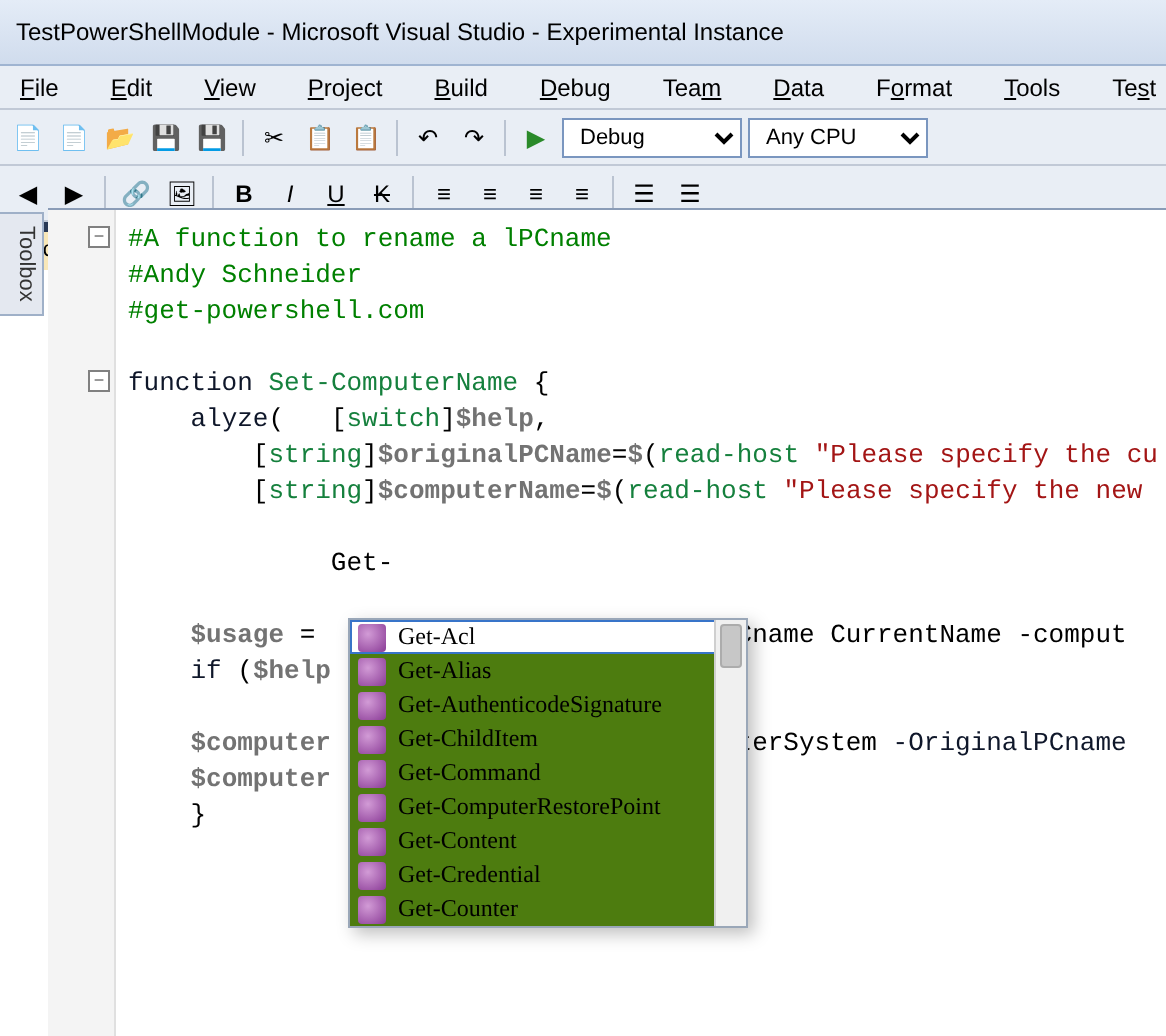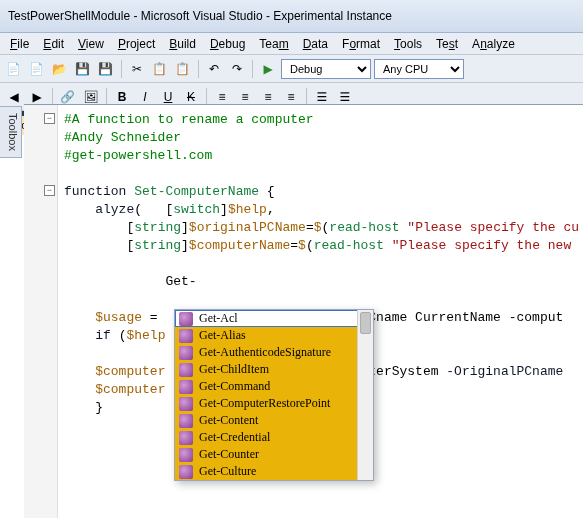--- a/index.html
+++ b/index.html
@@ -1,39 +1,39 @@
 <!DOCTYPE html>
 <html><head>
 <meta charset="utf-8">
 <style>
   * { box-sizing: border-box; margin: 0; padding: 0; }
   body { font-family: "Segoe UI", Tahoma, sans-serif; font-size: 12px; background: #fff; width: 583px; height: 518px; overflow: hidden; position: relative; }
   .titlebar { background: linear-gradient(#e4ecf7,#d0dced); height: 26px; display: flex; align-items: center; padding: 16px 8px; border-bottom: 1px solid #9fb4d1; color: #000; }
-  .menubar { background: #e9eef5; height: 22px; display: flex; align-items: center; padding: 0 4px; border-bottom: 1px solid #c1c9d6; gap: 2px; }
+  .menubar { background: #e9eef5; height: 22px; display: flex; align-items: center; padding: 0 4px; border-bottom: 1px solid #c1c9d6; gap: 14px; }
   .menubar span { padding: 2px 6px; cursor: default; }
   .menubar span u { text-decoration: underline; }
   .toolbar { background: #e9eef5; height: 28px; display: flex; align-items: center; padding: 0 4px; border-bottom: 1px solid #c1c9d6; gap: 3px; }
   .tbtn { width: 20px; height: 20px; display: inline-flex; align-items: center; justify-content: center; border: 1px solid transparent; border-radius: 2px; cursor: default; font-size: 12px; }
   .sep { width: 1px; height: 18px; background: #bac3d1; margin: 0 2px; }
   .combo { background: #fff; border: 1px solid #7a96bf; height: 20px; font-size: 11px; padding: 0 4px; }
   .toolbar2 { background: #e9eef5; height: 28px; display: flex; align-items: center; padding: 0 4px; border-bottom: 1px solid #c1c9d6; gap: 3px; }
   .tabarea { background: #293955; height: 24px; display: flex; align-items: flex-end; padding: 0 4px; }
   .tab { background: #f8e7b8; border-top-left-radius: 4px; border-top-right-radius: 4px; padding: 3px 10px 4px; font-size: 11px; display: flex; align-items: center; gap: 6px; }
   .tab .x { font-size: 10px; color: #6b5c2e; cursor: default; }
   .sidetab { position: absolute; left: 0; top: 106px; width: 22px; background: #e4e8f0; border: 1px solid #9fb0c8; border-left: none; writing-mode: vertical-rl; text-orientation: mixed; padding: 6px 2px; font-size: 11px; color: #333; }
   .editor-wrap { position: absolute; left: 24px; top: 104px; right: 0; bottom: 0; background: #fff; border-top: 1px solid #8a9cb7; }
   .gutter { position: absolute; left: 0; top: 0; bottom: 0; width: 34px; background: #f4f4f4; border-right: 1px solid #e0e0e0; }
   .code { position: absolute; left: 34px; top: 0; right: 0; bottom: 0; padding: 6px 0 6px 6px; font-family: Consolas, "Courier New", monospace; font-size: 13px; line-height: 18px; white-space: pre; color: #000; overflow: hidden; }
   .fold { position: absolute; left: 20px; width: 11px; height: 11px; border: 1px solid #808080; background: #fff; font-size: 9px; line-height: 9px; text-align: center; color: #666; }
   .c-green { color: #008000; }
   .c-blue { color: #0f172a; }
   .c-teal { color: #15803d; }
-  .c-orange { color: #a16207; }
+  .c-orange { color: #737373; font-weight: bold; }
   .c-red { color: #a31515; }
-  .intelli { position: absolute; background: #eab308; border: 1px solid #9aa7b8; box-shadow: 3px 3px 8px rgba(0,0,0,0.25); font-family: "Segoe UI", Tahoma; font-size: 12px; }
+  .intelli { position: absolute; background: #4d7c0f; border: 1px solid #9aa7b8; box-shadow: 3px 3px 8px rgba(0,0,0,0.25); font-family: "Segoe UI", Tahoma; font-size: 12px; }
   .intelli-item { display: flex; align-items: center; gap: 6px; padding: 1px 8px 1px 4px; }
   .intelli-item.sel { background: #fff; border: 1px solid #3874c9; padding: 0 7px 0 3px; }
   .ico { width: 14px; height: 14px; border-radius: 2px; background: radial-gradient(circle at 5px 5px,#d29bd6,#8a3b96); display: inline-block; }
   .scroll { position: absolute; right: 0; top: 0; bottom: 0; width: 16px; background: #f0f0f0; border-left: 1px solid #cfcfcf; }
   .scroll .thumb { position: absolute; left: 2px; right: 2px; top: 2px; height: 22px; background: #c7c7c7; border: 1px solid #acacac; border-radius: 2px; }
   .green-arrow { color: #2a8a2a; font-size: 12px; }
 </style>
 </head>
 <body>
 
@@ -117,21 +117,21 @@
 
 <div class="sidetab">
   <span>Toolbox</span>
 </div>
 
 <div class="editor-wrap">
   <div class="gutter">
     <div class="fold" style="top:8px">−</div>
     <div class="fold" style="top:80px">−</div>
   </div>
-  <div class="code"><span class="c-green">#A function to rename a computer</span>
+  <div class="code"><span class="c-green">#A function to rename a lPCname</span>
 <span class="c-green">#Andy Schneider</span>
 <span class="c-green">#get-powershell.com</span>
 
 <span class="c-blue">function</span> <span class="c-teal">Set-ComputerName</span><span> {</span>
     <span class="c-blue">alyze</span><span>( </span><span>  [</span><span class="c-teal">switch</span><span>]</span><span class="c-orange">$help</span><span>,</span>
         <span>[</span><span class="c-teal">string</span><span>]</span><span class="c-orange">$originalPCName</span><span>=</span><span class="c-orange">$</span><span>(</span><span class="c-teal">read-host</span> <span class="c-red">"Please specify the cu</span>
         <span>[</span><span class="c-teal">string</span><span>]</span><span class="c-orange">$computerName</span><span>=</span><span class="c-orange">$</span><span>(</span><span class="c-teal">read-host</span> <span class="c-red">"Please specify the new</span>
 
              <span>Get-</span>
 
@@ -173,21 +173,17 @@
         <span>Get-Content</span>
       </div>
     <div class="intelli-item">
         <span class="ico"></span>
         <span>Get-Credential</span>
       </div>
     <div class="intelli-item">
         <span class="ico"></span>
         <span>Get-Counter</span>
       </div>
-    <div class="intelli-item">
-        <span class="ico"></span>
-        <span>Get-Culture</span>
-      </div>
     <div class="scroll">
         <div class="thumb"></div>
       </div>
   </div>
 </div>
 
 </body></html>

